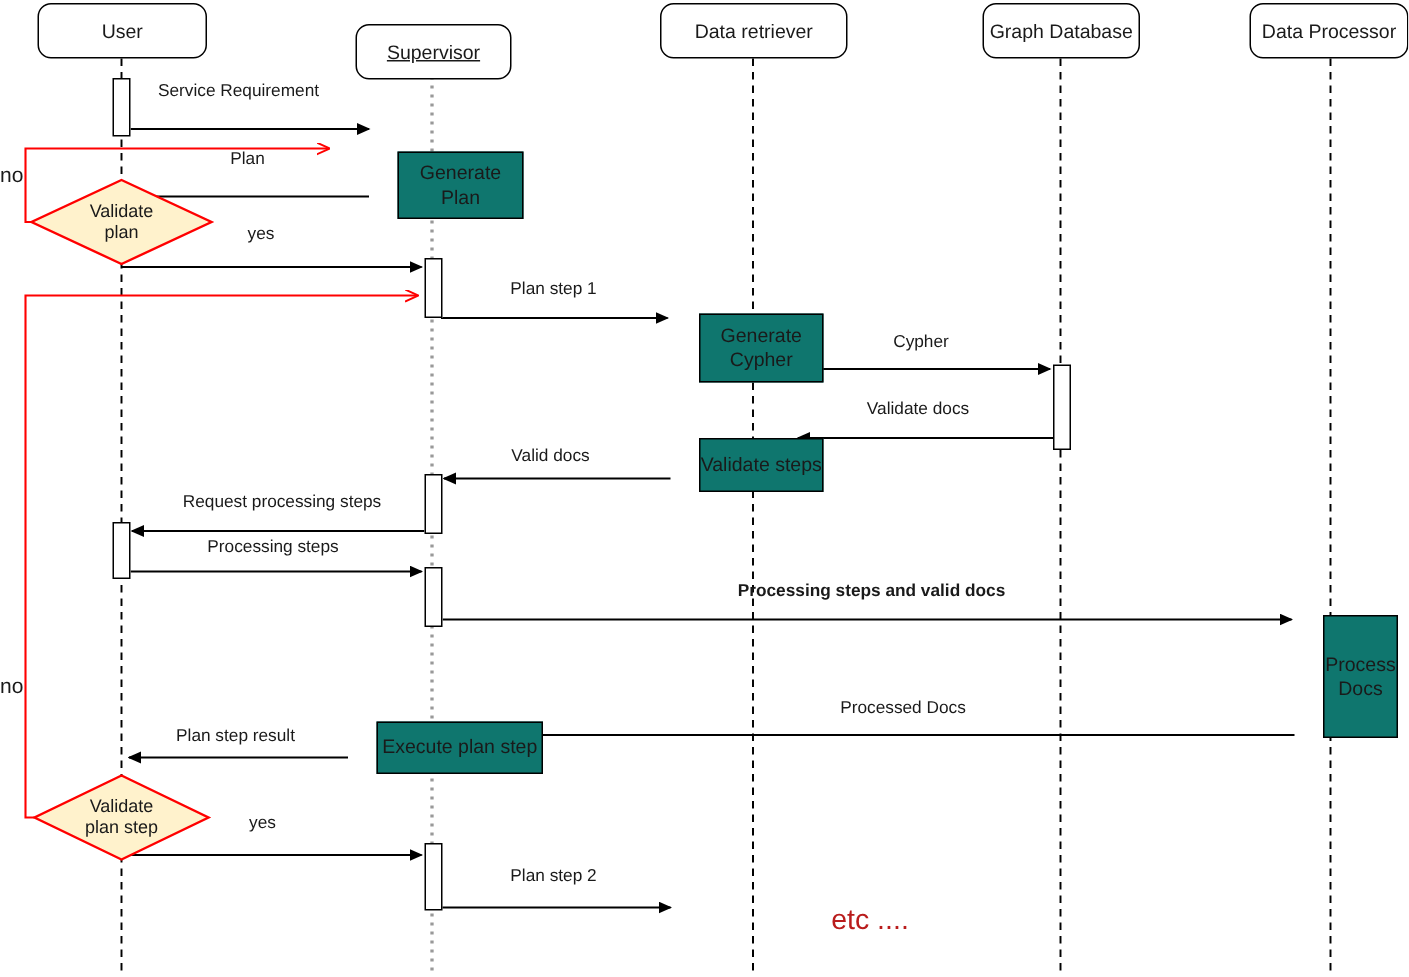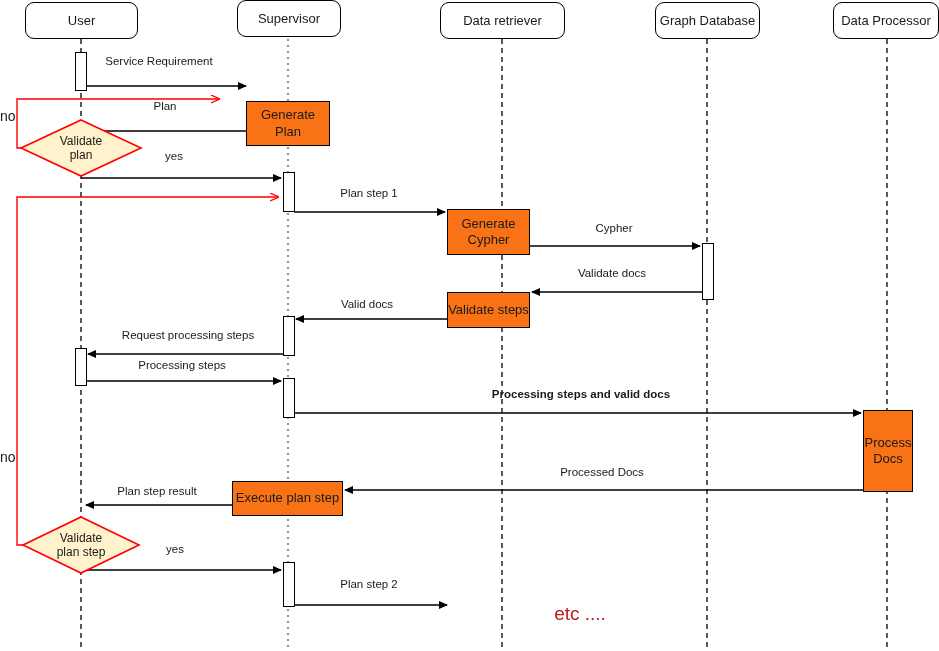--- a/index.html
+++ b/index.html
@@ -35,29 +35,30 @@
     justify-content: center;
     font-size: 13px;
     color: #1a1a1a;
     white-space: nowrap;
     overflow: hidden;
   }
   .proc-box {
     position: absolute;
     box-sizing: border-box;
     border: 1.4px solid #000000;
-    background: #f97316;
+    background: #0f766e;
     display: flex;
     align-items: center;
     justify-content: center;
     text-align: center;
     font-size: 13px;
     color: #1a1a1a;
     line-height: 1.25;
     z-index: 3;
+    margin-left: 19px;
   }
   .activation {
     position: absolute;
     box-sizing: border-box;
     border: 1.3px solid #000000;
     background: #ffffff;
     z-index: 4;
   }
   .msg-label {
     position: absolute;
@@ -138,21 +139,21 @@
     <g id="decisions-group">
         <polygon points="81,120 141,148 81,176 21,148" fill="#fff2cc" stroke="#ff0000" stroke-width="1.6"></polygon>
         <polygon points="81,517 139,545 81,573 23,545" fill="#fff2cc" stroke="#ff0000" stroke-width="1.6"></polygon>
       </g>
   </svg>
 
   <div id="heads-layer">
       <div class="lifeline-head" style="left: 25px; top: 2px; width: 113px; height: 37px;">
         <span>User</span>
       </div>
-      <div class="lifeline-head" style="left: 237px; top: 0; width: 104px; height: 37px;">
+      <div class="lifeline-head" style="left: 237px; top: 16px; width: 104px; height: 37px; text-decoration: underline;">
         <span>Supervisor</span>
       </div>
       <div class="lifeline-head" style="left: 440px; top: 2px; width: 125px; height: 37px;">
         <span>Data retriever</span>
       </div>
       <div class="lifeline-head" style="left: 655px; top: 2px; width: 105px; height: 37px;">
         <span>Graph Database</span>
       </div>
       <div class="lifeline-head" style="left: 833px; top: 2px; width: 106px; height: 37px;">
         <span>Data Processor</span>

